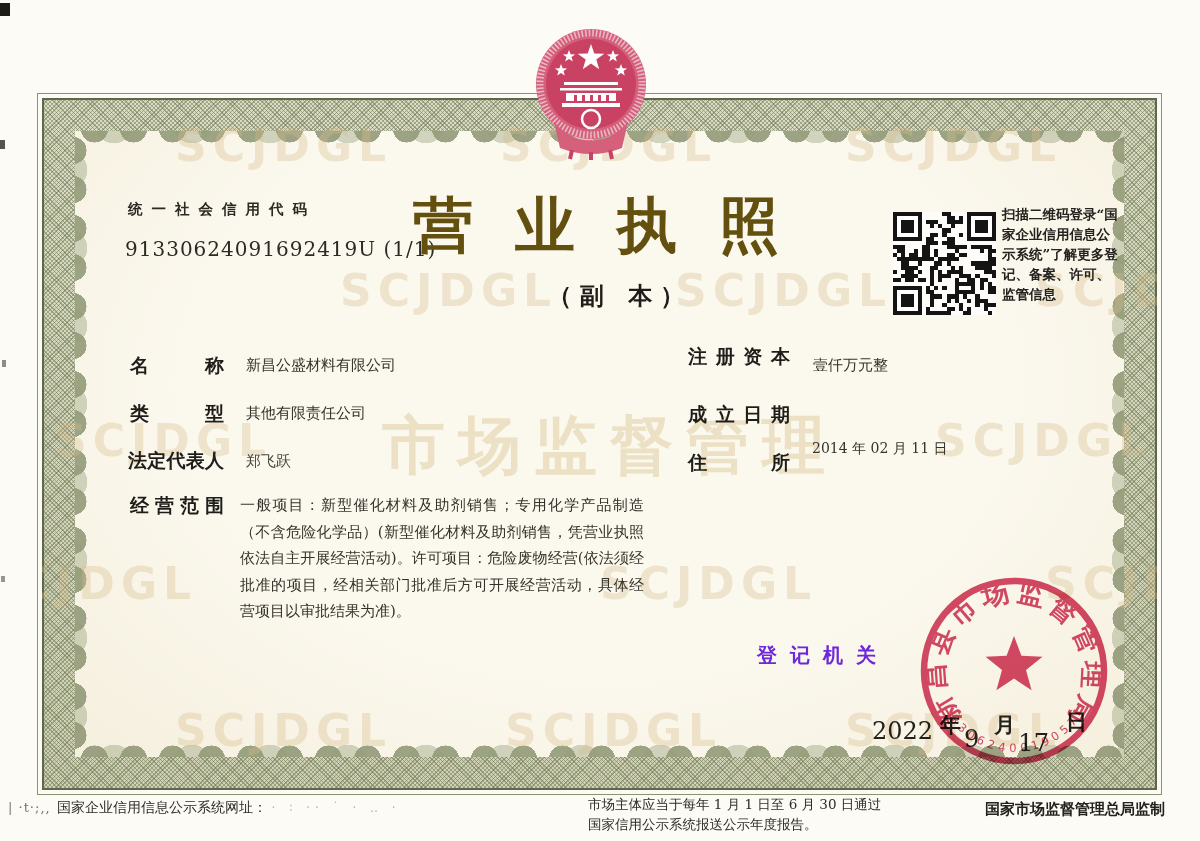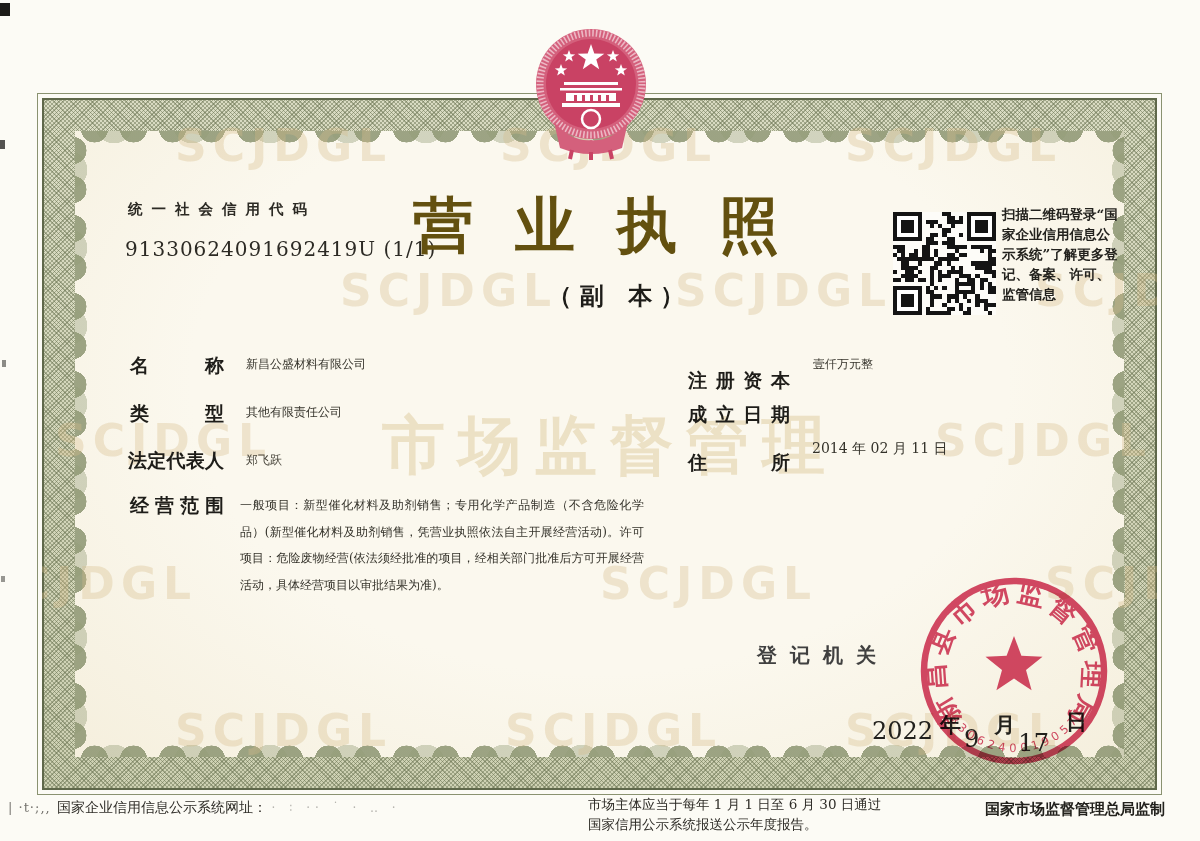--- a/index.html
+++ b/index.html
@@ -50,21 +50,21 @@
   .wm-layer{position:absolute;left:42px;top:98px;width:1115px;height:692px;overflow:hidden;z-index:1;}
   .wm{position:absolute;font-family:"DejaVu Sans","Liberation Sans",sans-serif;
       font-weight:bold;font-size:44px;letter-spacing:6px;color:rgba(213,189,137,.34);white-space:nowrap;}
   .wm-center{position:absolute;left:340px;top:305px;font-size:63px;letter-spacing:13px;
       font-weight:bold;color:rgba(216,190,136,.40);white-space:nowrap;}
 
   
   .content{position:absolute;inset:0;z-index:3;}
   .lbl{font-weight:700;color:#1e1d19;font-size:19px;}
   .spread{display:inline-block;text-align:justify;text-align-last:justify;text-justify:inter-character;}
-  .val{font-size:12px;color:#34322a;}
+  .val{font-size:15px;color:#34322a;}
 
   .credit-label{position:absolute;left:128px;top:200px;font-size:14.5px;font-weight:700;letter-spacing:9px;color:#2c2a24;}
   .credit-value{position:absolute;left:125px;top:237px;font-size:20px;letter-spacing:1px;color:#2c2a24;}
 
   .title{position:absolute;left:612px;top:186px;transform:translateX(-50%);
     font-size:60px;font-weight:700;color:#63500f;letter-spacing:42px;white-space:nowrap;text-indent:10px;}
   .subtitle{position:absolute;left:620px;top:280px;transform:translateX(-50%);
     font-size:24px;font-weight:600;letter-spacing:8px;color:#1d1c18;white-space:nowrap;}
 
   .qr{position:absolute;left:893px;top:212px;width:103px;height:103px;}
@@ -74,28 +74,28 @@
   .row-label{position:absolute;}
   .name-label{left:130px;top:353px;width:94px;}
   .name-value{position:absolute;left:246px;top:356px;}
   .type-label{left:130px;top:401px;width:94px;}
   .type-value{position:absolute;left:246px;top:404px;}
   .rep-label{left:128px;top:448px;width:96px;}
   .rep-value{position:absolute;left:246px;top:452px;color:#4a473d;}
   .scope-label{left:130px;top:493px;width:94px;}
   .scope-value{position:absolute;left:240px;top:492px;width:404px;line-height:26.5px;text-align:justify;}
 
-  .cap-label{left:688px;top:368px;width:102px;}
+  .cap-label{left:688px;top:344px;width:102px;}
   .cap-value{position:absolute;left:813px;top:356px;}
   .date-label{left:688px;top:402px;width:102px;}
   .date-value{position:absolute;left:812px;top:404px;font-size:14px;margin-top:36px;}
   .addr-label{left:688px;top:450px;width:102px;}
   .addr-value{position:absolute;left:813px;top:463px;font-size:17px;}
 
-  .reg-label{position:absolute;left:757px;top:642px;font-size:20px;font-weight:700;letter-spacing:13px;color:#404040;}
+  .reg-label{position:absolute;left:757px;top:642px;font-size:20px;font-weight:700;letter-spacing:13px;color:#6d28d9;}
 
   .issue-date{position:absolute;left:872px;top:710px;display:flex;align-items:flex-start;color:#22211d;}
   .issue-date .num{font-size:24px;}
   .issue-date .unit{font-size:21px;font-weight:700;}
   .d-y{margin-top:7px;} .d-yu{margin-left:7px;margin-top:1px;}
   .d-m{margin-left:3px;margin-top:15px;font-size:22px;}
   .d-mu{margin-left:15px;margin-top:1px;}
   .d-d{margin-left:3px;margin-top:19px;font-size:22px;}
   .d-du{margin-left:17px;margin-top:-2px;}
 

